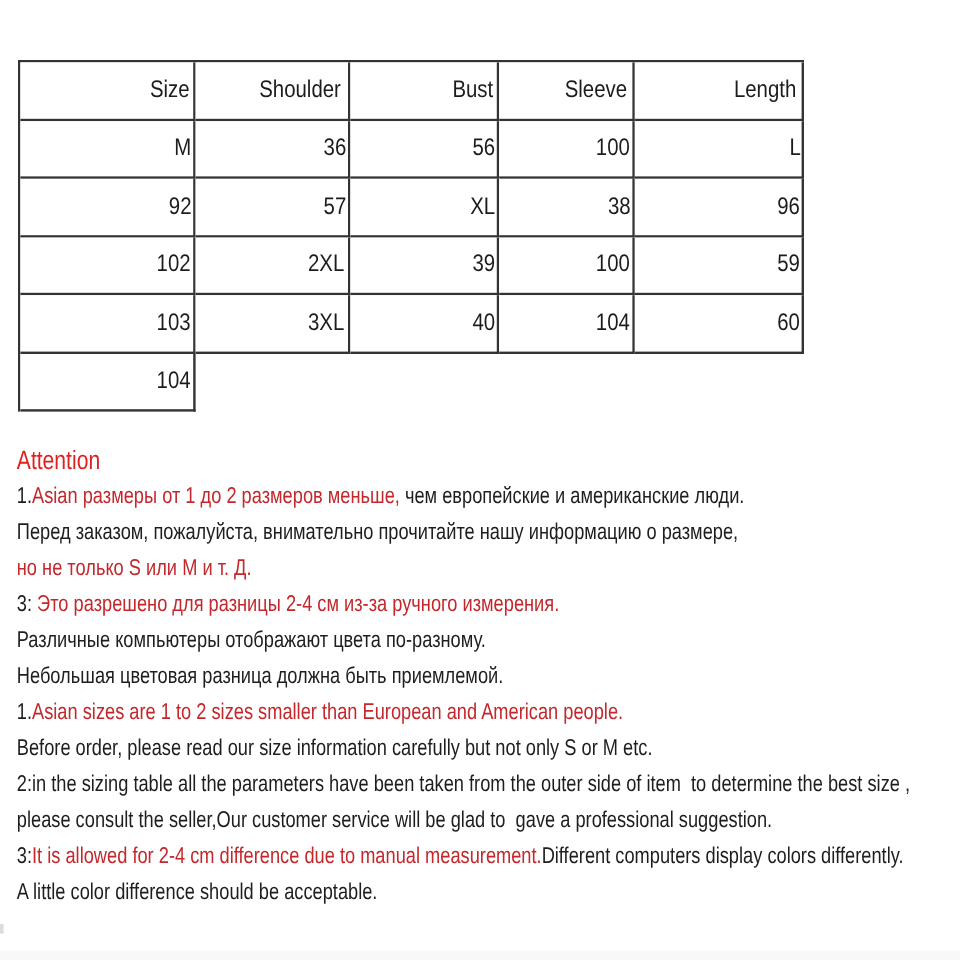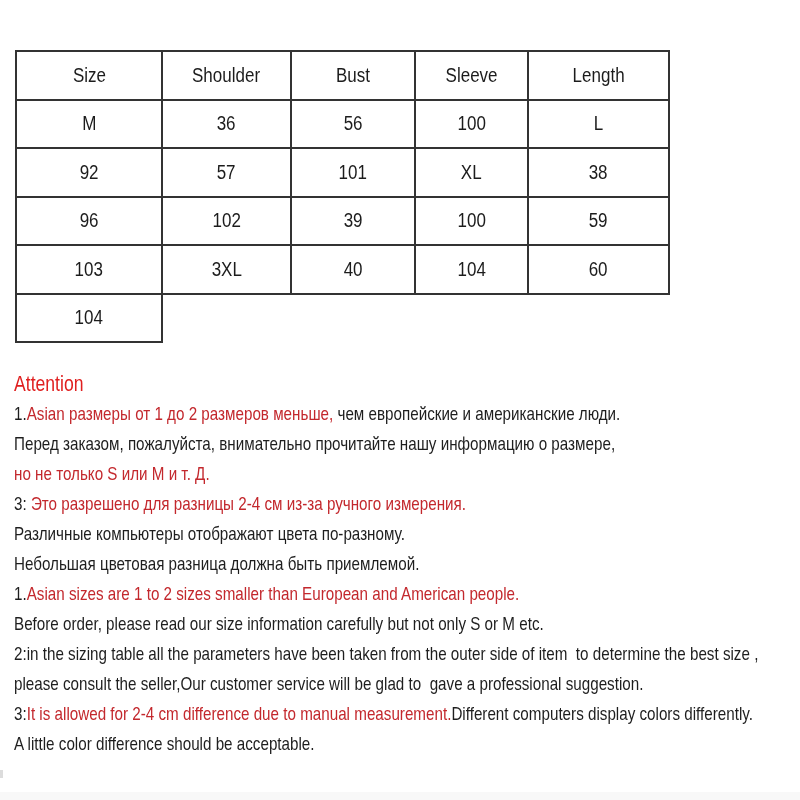--- a/index.html
+++ b/index.html
@@ -23,21 +23,21 @@
     grid-template-columns: 146px 129px 124px 113px 141px;
     grid-template-rows: repeat(6, 48.5px);
     border-top: 2px solid #333333;
     border-left: 2px solid #333333;
   }
   .td {
     border-right: 2px solid #333333;
     border-bottom: 2px solid #333333;
     display: flex;
     align-items: center;
-    justify-content: center;
+    justify-content: flex-end;
     font-size: 20px;
     color: #1c1c1c;
     background: #ffffff;
   }
   .ct {
     display: inline-block;
     transform: scaleX(0.85);
     transform-origin: center;
     white-space: pre;
   }
@@ -119,37 +119,37 @@
 
     <div class="td">
         <span class="ct">L</span>
       </div>
     <div class="td">
         <span class="ct">92</span>
       </div>
     <div class="td">
         <span class="ct">57</span>
       </div>
-    <div class="td">
-        <span class="ct">101</span>
-      </div>
 
     <div class="td">
         <span class="ct">XL</span>
       </div>
     <div class="td">
         <span class="ct">38</span>
       </div>
     <div class="td">
         <span class="ct">96</span>
       </div>
     <div class="td">
         <span class="ct">102</span>
       </div>
 
+    <div class="td">
+        <span class="ct">2XL</span>
+      </div>
     <div class="td">
         <span class="ct">39</span>
       </div>
     <div class="td">
         <span class="ct">100</span>
       </div>
     <div class="td">
         <span class="ct">59</span>
       </div>
     <div class="td">

